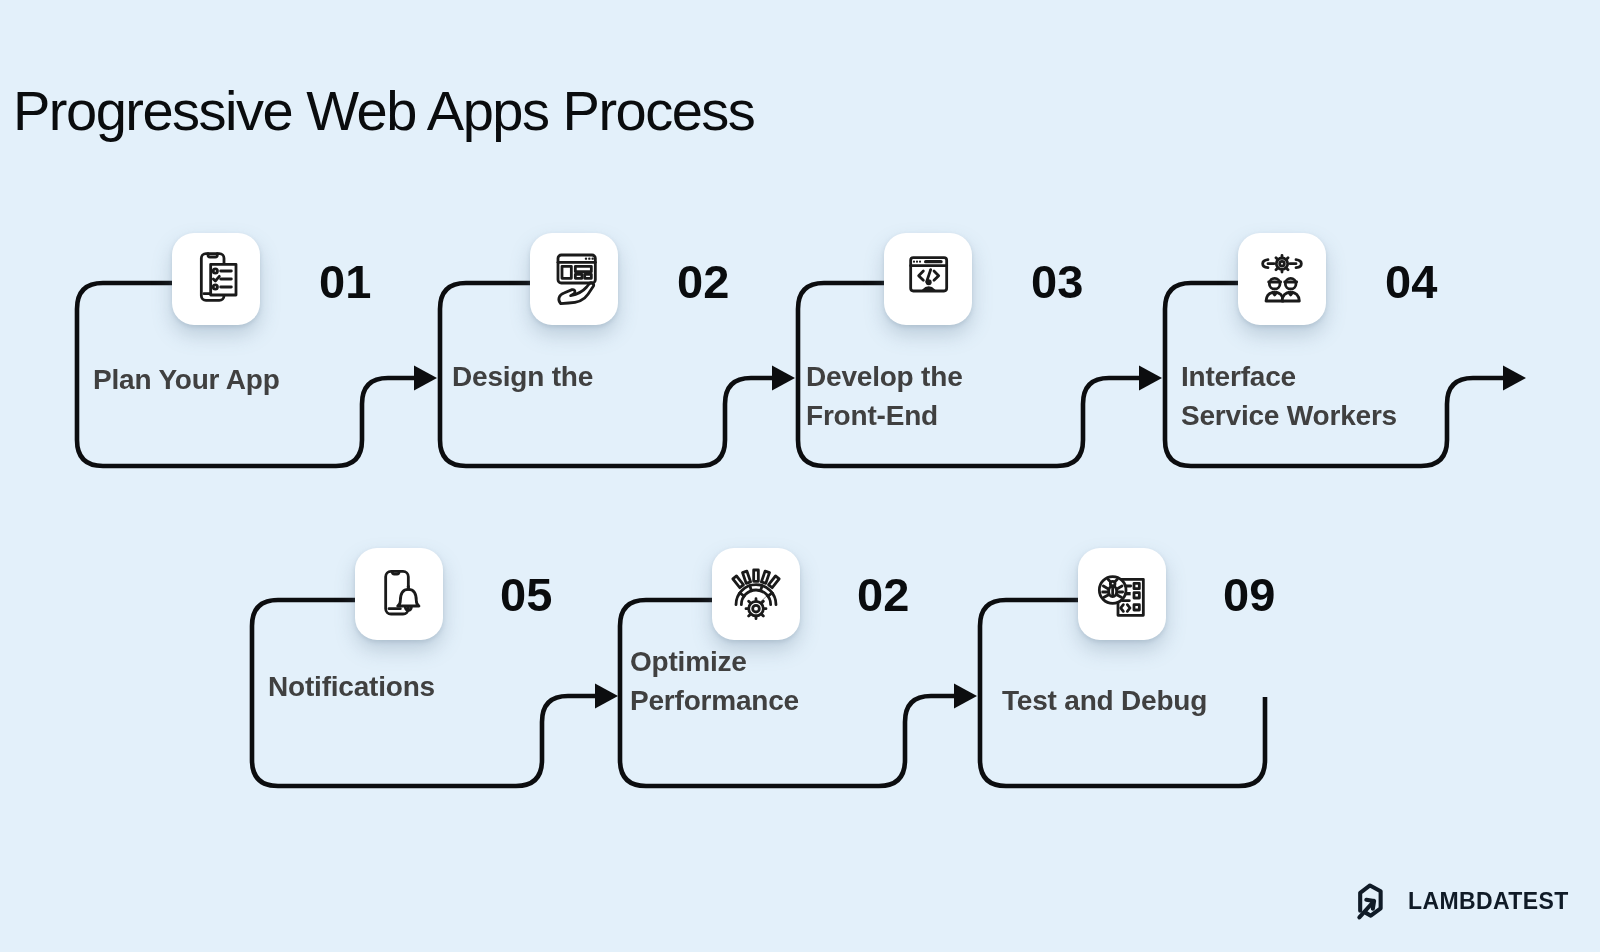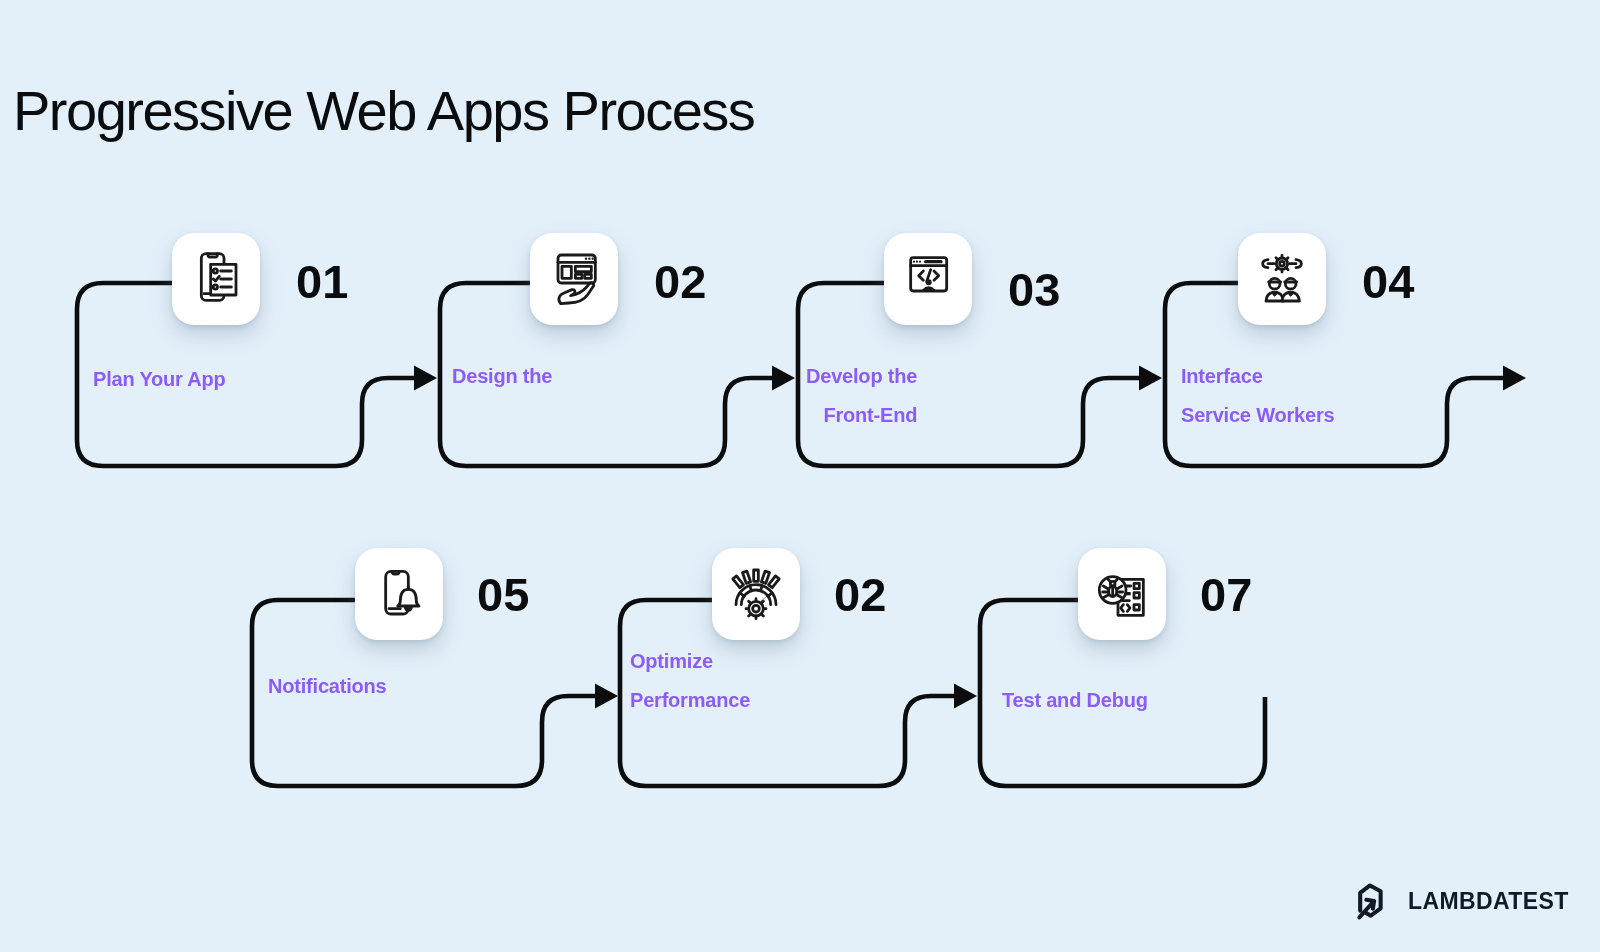--- a/index.html
+++ b/index.html
@@ -28,24 +28,25 @@
     display:flex;align-items:center;justify-content:center;
   }
   .card svg{width:64px;height:64px;}
   .ic{stroke:#1a1a1a;stroke-width:4.2;fill:none;stroke-linecap:round;stroke-linejoin:round;}
   .icf{fill:#1a1a1a;stroke:none;}
   .icw{stroke:#1a1a1a;stroke-width:4.2;fill:#ffffff;stroke-linecap:round;stroke-linejoin:round;}
   .num{
     position:absolute;
     font-size:47px;font-weight:bold;color:#0a0c0e;letter-spacing:0;
     line-height:56px;
+    margin-left:23px;
   }
   .label{
     position:absolute;
-    font-size:20px;font-weight:bold;color:#8b5cf6;
+    font-size:28px;font-weight:bold;color:#404040;
     line-height:39px;letter-spacing:-0.2px;
     white-space:nowrap;
   }
   .logo{
     position:absolute;left:1352px;top:880px;width:210px;height:42px;
     display:flex;align-items:center;gap:20px;
   }
   .logo-mark svg{display:block;}
   .logo-text{
     font-size:23px;font-weight:bold;color:#101b27;letter-spacing:0.4px;
@@ -131,22 +132,22 @@
           <circle class="icf" cx="31.5" cy="22" r="1.6"></circle>
           <circle class="icf" cx="36" cy="22" r="1.6"></circle>
         <rect class="icf" x="42" y="19.5" width="28" height="5" rx="2.5"></rect>
         <path class="ic" d="M41 36 l-7 7 l7 7"></path>
         <path class="ic" d="M57 36 l7 7 l-7 7"></path>
         <line class="ic" x1="52" y1="34" x2="46" y2="52"></line>
         <circle class="icf" cx="49" cy="53" r="4.5"></circle>
         <path class="icf" d="M39 64 q10 -10 20 0 l0 2 h-20 z"></path>
       </svg>
     </div>
-    <div class="num" style="left:1008px;top:262px;">03</div>
-    <div class="label" style="left:806px;top:357px;text-align:right;">
+    <div class="num" style="left:1008px;top:254px;">03</div>
+    <div class="label" style="left:806px;top:357px;">
       <div>Develop the</div>
       <div>Front-End</div>
     </div>
   </div>
 
   <div>
     <div class="card" style="left:1238px;top:233px;">
       <svg viewBox="0 0 96 96">
         <path class="ic" d="M36 25 h-9 M60 25 h9"></path>
         <path class="ic" d="M27 19 q-8 1 -8 6 t8 6"></path>
@@ -224,21 +225,21 @@
         <path class="ic" d="M50 64 l-4 5 l4 5 M56 64 l4 5 l-4 5"></path>
           <rect class="ic" x="66" y="64" width="8" height="8"></rect>
         <circle class="icw" cx="34" cy="42" r="20"></circle>
         <ellipse class="ic" cx="34" cy="44" rx="6" ry="8"></ellipse>
         <circle class="ic" cx="34" cy="32.5" r="3.5"></circle>
         <line class="ic" x1="34" y1="38" x2="34" y2="50"></line>
         <path class="ic" d="M31 30 l-4 -4 M37 30 l4 -4"></path>
         <path class="ic" d="M27 40 l-7 -4 M27 45 h-8 M28 49 l-7 4 M41 40 l7 -4 M41 45 h8 M40 49 l7 4"></path>
       </svg>
     </div>
-    <div class="num" style="left:1200px;top:567px;">07</div>
+    <div class="num" style="left:1200px;top:567px;">09</div>
     <div class="label" style="left:1002px;top:681px;">
       <div>Test and Debug</div>
     </div>
   </div>
 
   <div class="logo">
     <span class="logo-mark">
       <svg width="36" height="40" viewBox="0 0 44 48">
         <path d="M10 36 V14 L22 5 L35 12 V33 L23 42 L17 38.5" fill="none" stroke="#101b27" stroke-width="5" stroke-linejoin="round" stroke-linecap="round"></path>
         <path d="M9 44 L27 24 M27 24 L17.5 22.5 M27 24 L25.5 33.5" fill="none" stroke="#101b27" stroke-width="5" stroke-linejoin="round" stroke-linecap="round"></path>

